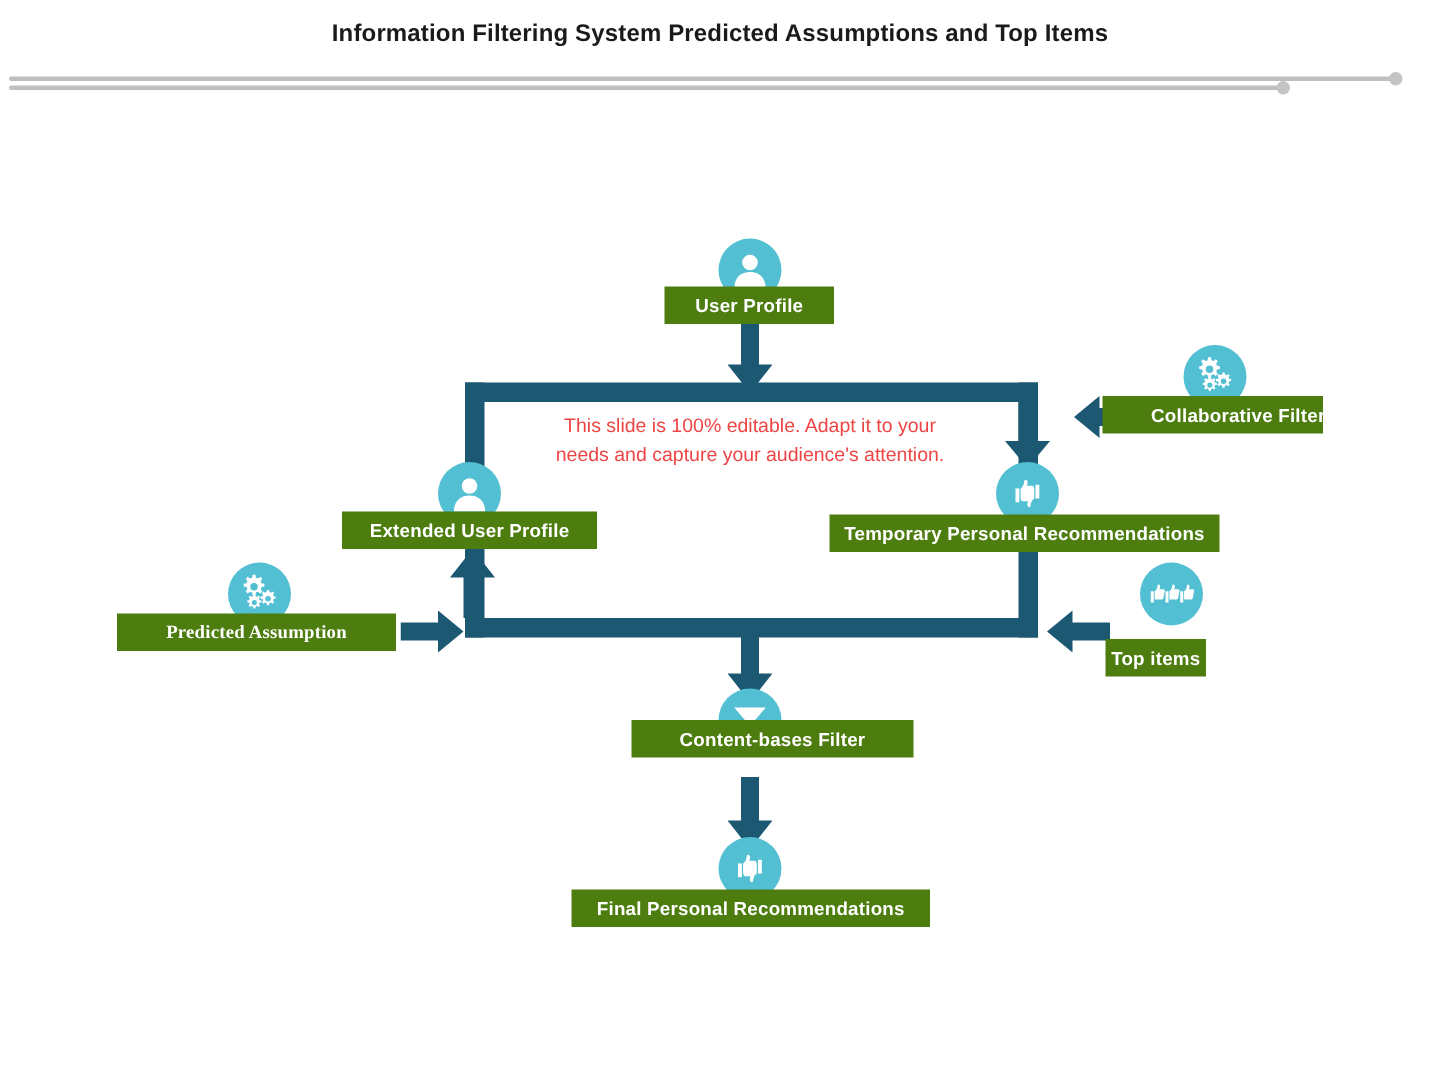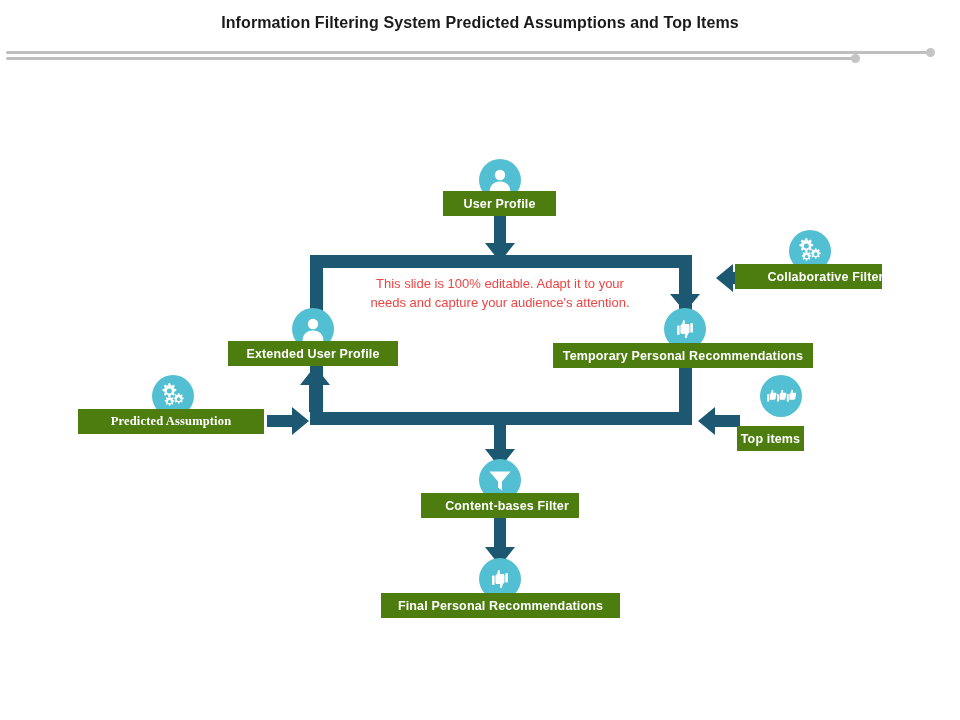--- a/index.html
+++ b/index.html
@@ -288,21 +288,21 @@
     <span>Top items</span>
   </div>
 
   <div class="icon-badge" style="left:479px; top:459px;">
     <span>
       <svg width="26" height="26" viewBox="0 0 26 26">
         <path d="M2.4 4.6 L23.6 4.6 L15.0 14.6 L15.0 23.4 L11.0 20.6 L11.0 14.6 Z" fill="#ffffff"></path>
       </svg>
     </span>
   </div>
-  <div class="node-label" style="left:421px; top:493px; width:158px;justify-content:flex-end;">
+  <div class="node-label" style="left:421px; top:480px; width:188px;">
     <span>Content-bases  Filter</span>
   </div>
 
   <div class="icon-badge" style="left:479px; top:558px;">
     <span>
       <svg width="28" height="26" viewBox="0 0 28 26">
         <g fill="#ffffff">
           <path d="M6.0 9.6 l2.6 0 0 9.2 -2.6 0 Z"></path>
           <path d="M9.4 9.6 c0.8 -0.5 1.9 -2.0 2.2 -3.3 c0.25 -1.05 0.15 -2.4 1.1 -2.4 c1.0 0 1.45 0.95 1.3 2.2 c-0.1 0.85 -0.5 1.8 -0.5 1.8 l3.5 0 c0.85 0 1.35 0.65 1.2 1.4 l-1.3 6.3 c-0.13 0.62 -0.63 1.0 -1.3 1.0 l-6.2 0 Z"></path>
           <path d="M21.9 16.4 l-2.6 0 0 -9.2 2.6 0 Z"></path>

